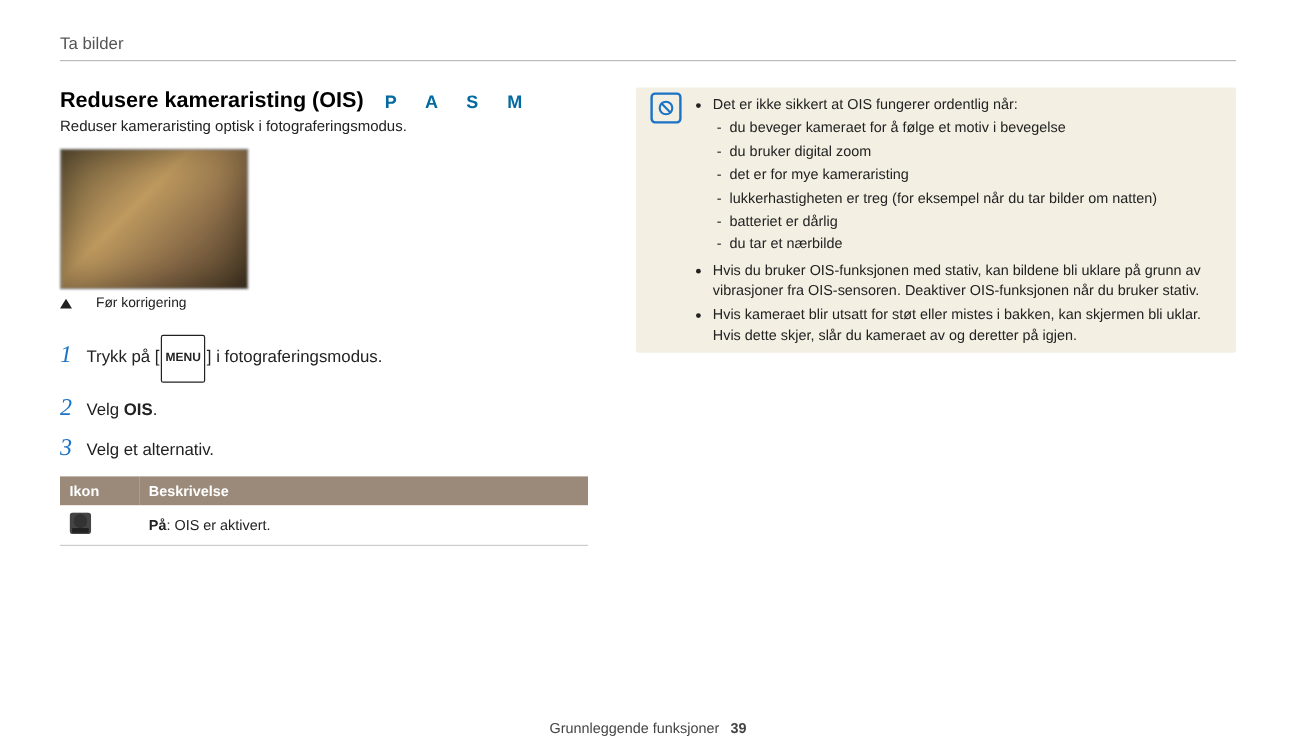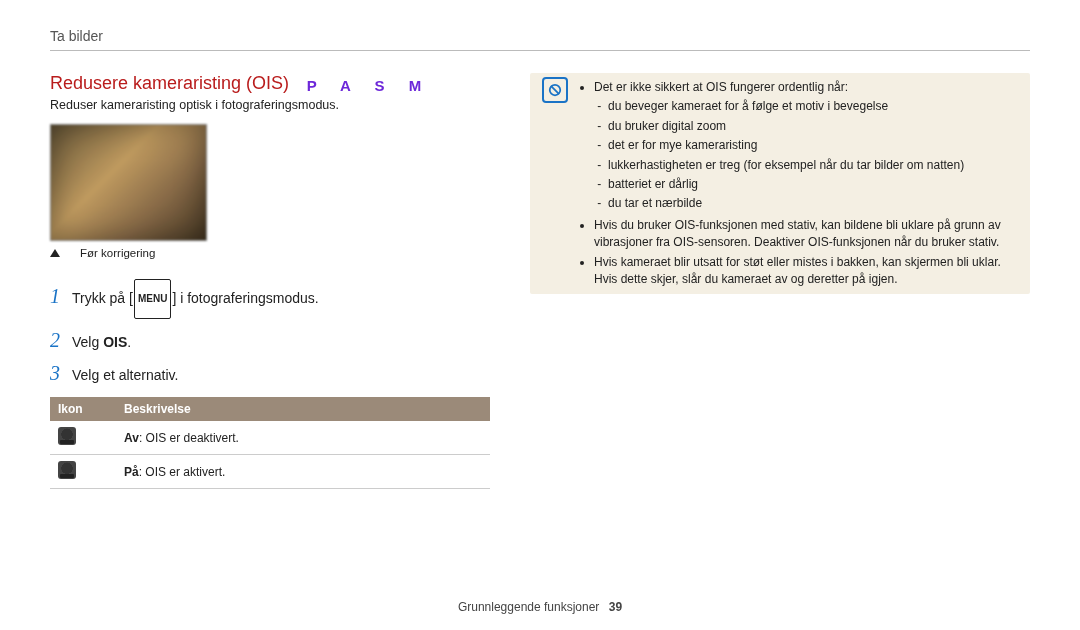--- a/index.html
+++ b/index.html
@@ -28,28 +28,28 @@
     margin: 6px 0 22px 0;
   }
   .cols {
     display: flex;
     gap: 40px;
   }
   .col-left { width: 440px; }
   .col-right { flex: 1; }
   .headline {
     font-size: 18px;
-    font-weight: normal;
-    color: #b91c1c;
+    font-weight: bold;
+    color: #000000;
     display: inline;
   }
   .mode-letters {
     display: inline-block;
     margin-left: 14px;
-    color: #6d28d9;
+    color: #0369a1;
     letter-spacing: 10px;
     font-size: 15px;
     font-weight: 600;
     vertical-align: middle;
   }
   .subtext {
     margin: 4px 0 12px 0;
     font-size: 12.5px;
   }
   .imgrow { display: flex; gap: 12px; }
@@ -187,24 +187,20 @@
       </div>
 
       <table class="opts">
         <thead>
           <tr>
             <th>Ikon</th>
             <th>Beskrivelse</th>
           </tr>
         </thead>
         <tbody>
-          <tr>
-            <td><span class="ois-icon"></span></td>
-            <td><b>Av</b><span>: OIS er deaktivert.</span></td>
-          </tr>
           <tr>
             <td><span class="ois-icon"></span></td>
             <td><b>På</b><span>: OIS er aktivert.</span></td>
           </tr>
         </tbody>
       </table>
     </div>
 
     <div class="col-right">
       <div class="note-box">

